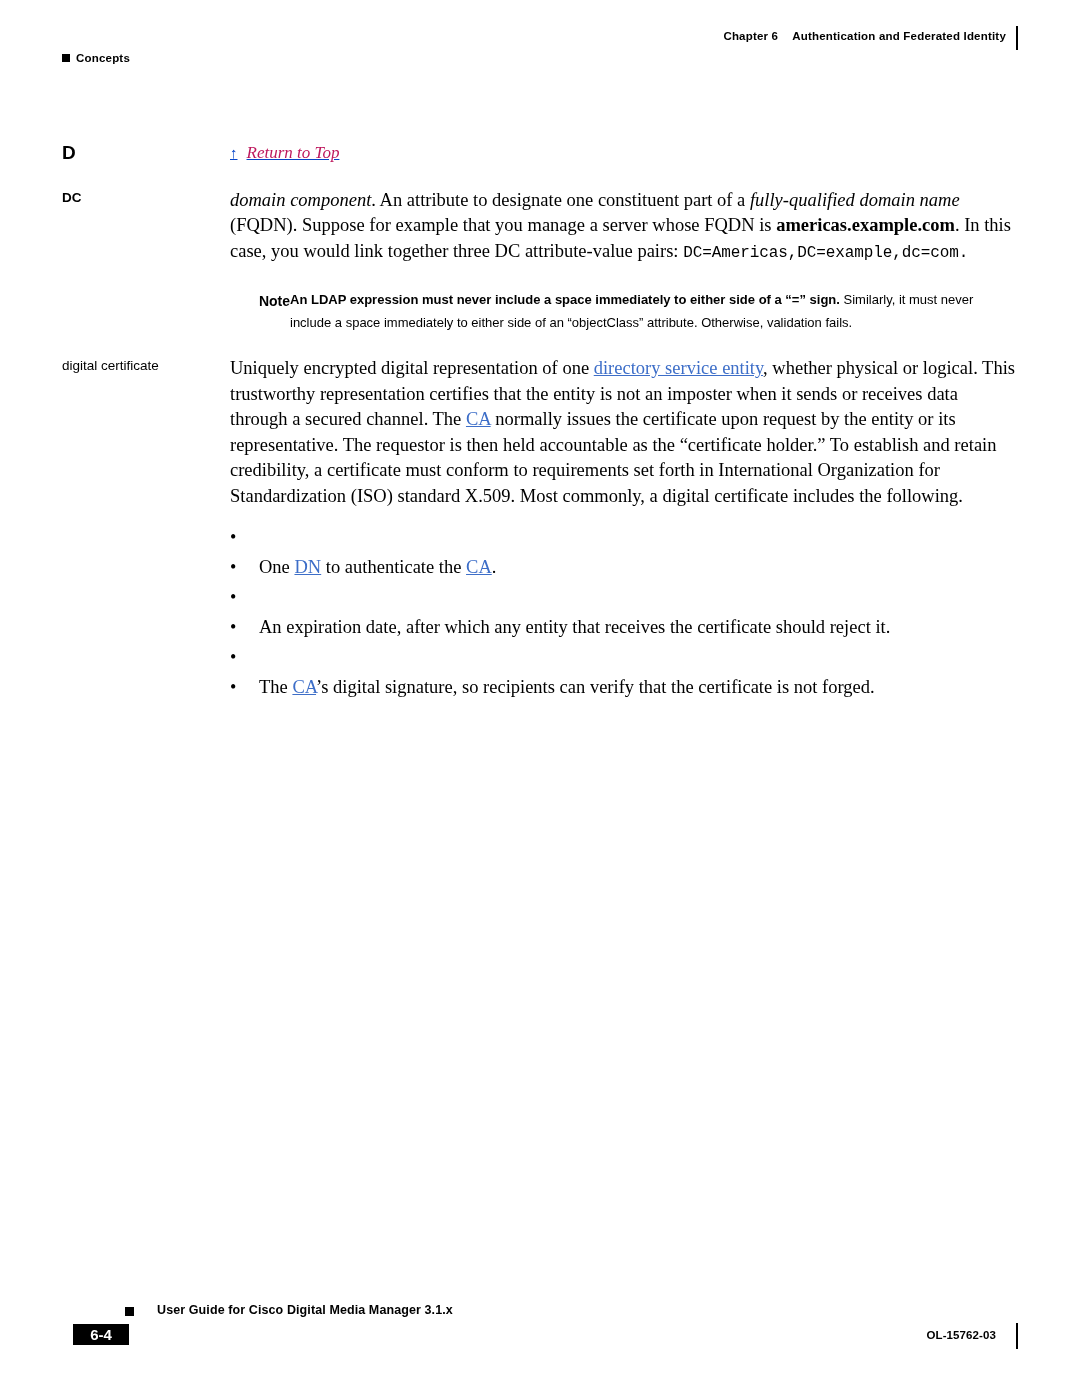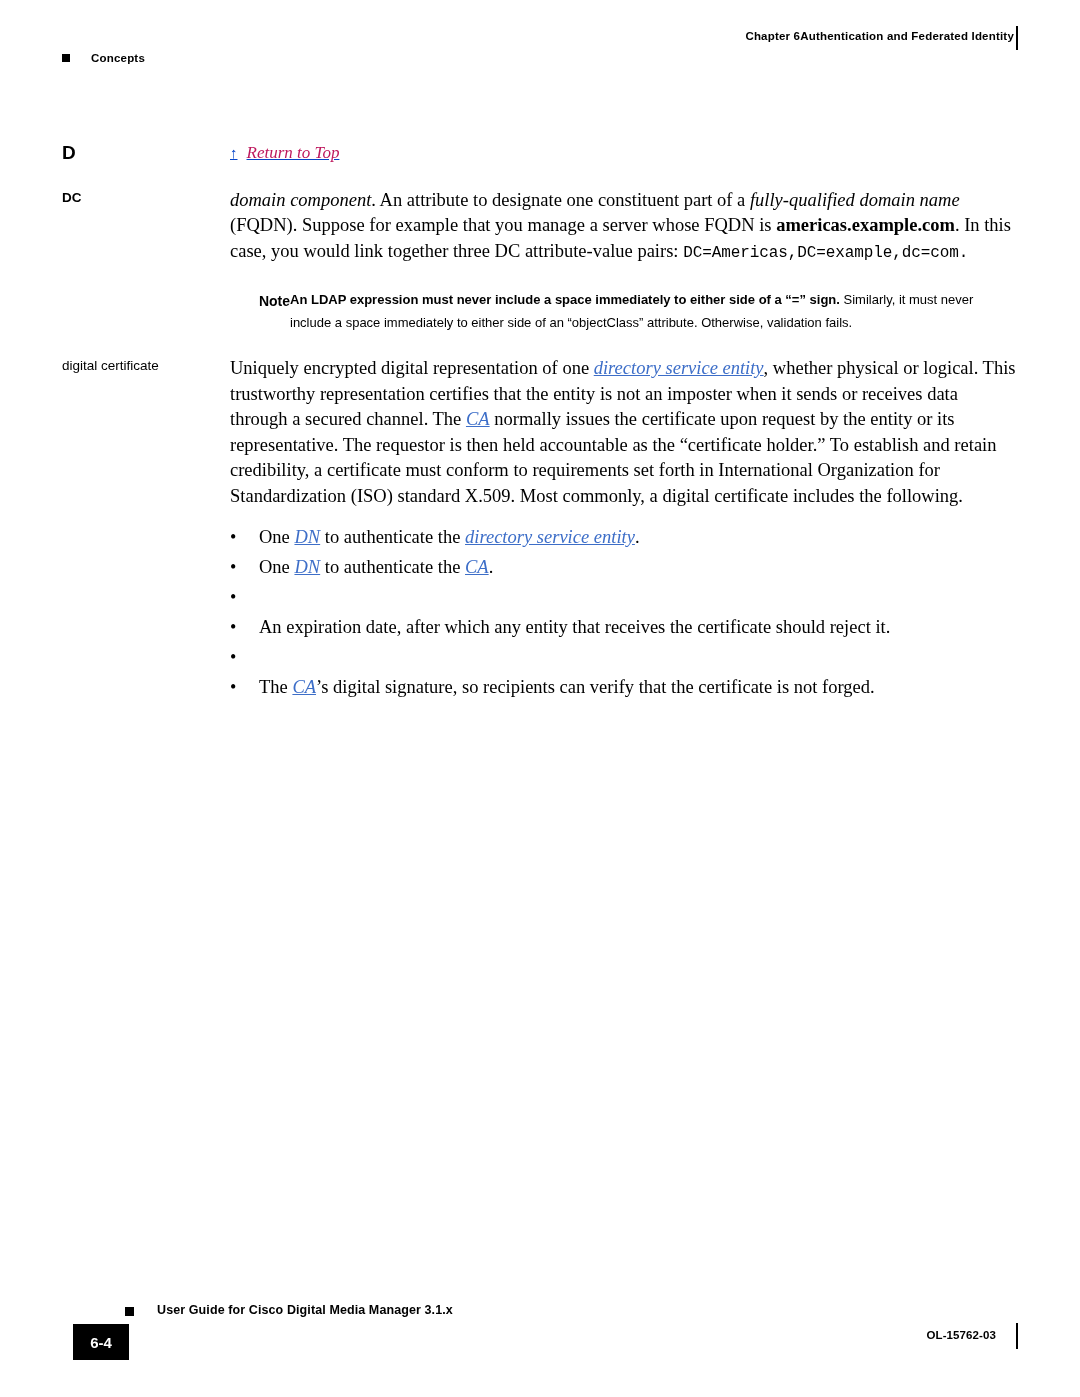--- a/index.html
+++ b/index.html
@@ -23,40 +23,41 @@
     left: 62px;
     right: 62px;
     height: 44px;
   }
   .hdr-left {
     position: absolute;
     left: 0;
     top: 22px;
     display: flex;
     align-items: center;
-    gap: 21px;
+    gap: 6px;
   }
   .hdr-square {
     width: 8px;
     height: 8px;
     background: #000;
     display: inline-block;
   }
   .hdr-left-text {
     font-family: "Liberation Sans", sans-serif;
     font-weight: bold;
     font-size: 11.5px;
     letter-spacing: 0.2px;
   }
   .hdr-right {
     position: absolute;
-    right: 4px;
+    right: 12px;
     top: 0;
     display: flex;
     align-items: flex-end;
+    gap: 14px;
     font-family: "Liberation Sans", sans-serif;
     font-weight: bold;
     font-size: 11.5px;
     letter-spacing: 0.2px;
   }
   .hdr-rule {
     position: absolute;
     right: 0;
     top: -4px;
     width: 2px;
@@ -164,21 +165,21 @@
     line-height: 24px;
     margin-bottom: 6px;
   }
   .bullet-dot {
     width: 29px;
     flex: 0 0 29px;
     text-align: left;
     font-size: 18px;
     line-height: 24px;
   }
-  .link { color: #3d6ec8; font-style: italic; }
+  .link { color: #3d6ec8; }
 
   
   .footer {
     position: absolute;
     left: 62px;
     right: 62px;
     bottom: 46px;
     height: 44px;
   }
   .footer-sq {
@@ -196,21 +197,21 @@
     font-family: "Liberation Sans", sans-serif;
     font-weight: bold;
     font-size: 12.5px;
     letter-spacing: 0.1px;
   }
   .page-num-box {
     position: absolute;
     left: 11px;
     top: 17px;
     width: 56px;
-    height: 36px;
+    height: 21px;
     background: #000;
     color: #fff;
     font-family: "Liberation Sans", sans-serif;
     font-weight: bold;
     font-size: 15px;
     display: flex;
     align-items: center;
     justify-content: center;
   }
   .doc-id {
@@ -274,21 +275,20 @@
   </div>
 
   <div class="row row-digcert">
     <div class="col-term">digital certificate</div>
     <div class="col-body">
       <span>Uniquely encrypted digital representation of one </span><a class="link" href="#">directory service entity</a><span>, whether physical or logical. This trustworthy representation certifies that the entity is not an imposter when it sends or receives data through a secured channel. The </span><a class="link" href="#">CA</a><span> normally issues the certificate upon request by the entity or its representative. The requestor is then held accountable as the “certificate holder.” To establish and retain credibility, a certificate must conform to requirements set forth in International Organization for Standardization (ISO) standard X.509. Most commonly, a digital certificate includes the following.</span>
 
       <div class="bullets">
         <div class="bullet">
           <span class="bullet-dot">•</span>
-          <span><span>One </span><a class="link" href="#">DN</a><span> to authenticate the </span><a class="link" href="#">directory service entity</a><span>.</span></span>
         </div>
         <div class="bullet">
           <span class="bullet-dot">•</span>
           <span><span>One </span><a class="link" href="#">DN</a><span> to authenticate the </span><a class="link" href="#">CA</a><span>.</span></span>
         </div>
         <div class="bullet">
           <span class="bullet-dot">•</span>
         </div>
         <div class="bullet">
           <span class="bullet-dot">•</span>

